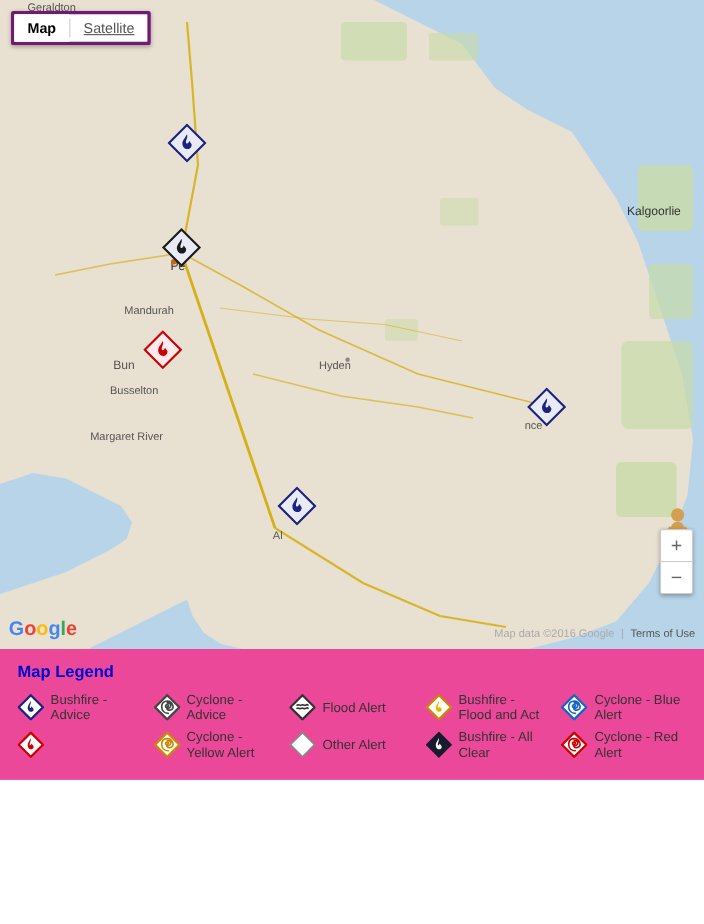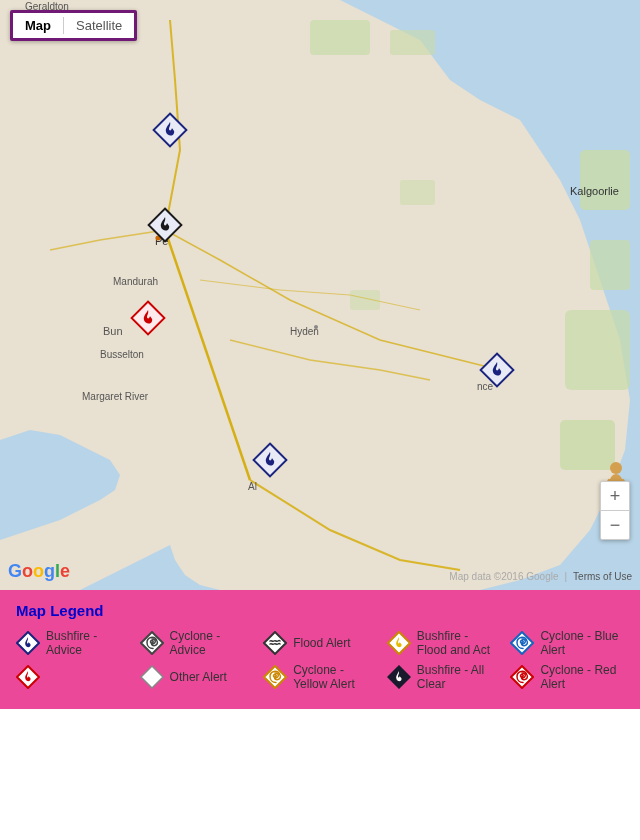--- a/index.html
+++ b/index.html
@@ -36,20 +36,21 @@
     }
 
     .map-type-btn.active {
       background: #fff;
       font-weight: bold;
       color: #000;
     }
 
     .map-type-btn:not(.active) {
       color: #555;
+      text-decoration: underline;
     }
 
     .map-type-divider {
       width: 1px;
       background: #ccc;
       margin: 4px 0;
     }
 
     
     .zoom-controls {
@@ -367,35 +368,35 @@
 
     <div class="legend-item">
       <svg class="legend-icon" viewBox="0 0 24 24" xmlns="http://www.w3.org/2000/svg">
         <polygon points="12,1 23,12 12,23 1,12" fill="white" stroke="#cc0000" stroke-width="2"></polygon>
         <path d="M12,6 C10.5,9.5 8.5,11 9.5,14 C10,16.5 14,17 14.5,14.5 C15,13 13.5,12.5 12.5,11 C12.5,13 11,13 11,11.5 C11,10 12.5,8.5 12,6Z" fill="#cc0000"></path>
       </svg>
     </div>
 
     <div class="legend-item">
       <svg class="legend-icon" viewBox="0 0 24 24" xmlns="http://www.w3.org/2000/svg">
-        <polygon points="12,1 23,12 12,23 1,12" fill="white" stroke="#888" stroke-width="1.5"></polygon>
-      </svg>
-      <span>Other Alert</span>
-    </div>
-
-    <div class="legend-item">
-      <svg class="legend-icon" viewBox="0 0 24 24" xmlns="http://www.w3.org/2000/svg">
         <polygon points="12,1 23,12 12,23 1,12" fill="white" stroke="#cc8800" stroke-width="2"></polygon>
         <path d="M12,8 C14.5,8 16,9.5 15,11.5 C14,13 12,13 11,12 C10,11 10.5,9.5 12,9.5 C13,9.5 13.5,10.5 13,11 C12.5,11.5 11.5,11.5 11.5,12.5 C11.5,14 13,15 15,14.5 C17,14 18,12 17,10 C16,7.5 13.5,6 11,6.5 C8.5,7 7,9 7,11.5 C7,15 9.5,17.5 13,17.5" stroke="#cc8800" stroke-width="1.5" fill="none" stroke-linecap="round"></path>
       </svg>
       <span>Cyclone - Yellow Alert</span>
     </div>
 
     <div class="legend-item">
       <svg class="legend-icon" viewBox="0 0 24 24" xmlns="http://www.w3.org/2000/svg">
+        <polygon points="12,1 23,12 12,23 1,12" fill="white" stroke="#888" stroke-width="1.5"></polygon>
+      </svg>
+      <span>Other Alert</span>
+    </div>
+
+    <div class="legend-item">
+      <svg class="legend-icon" viewBox="0 0 24 24" xmlns="http://www.w3.org/2000/svg">
         <polygon points="12,1 23,12 12,23 1,12" fill="#1a1a2e" stroke="#1a1a2e" stroke-width="1.5"></polygon>
         <path d="M12,6 C10.5,9.5 8.5,11 9.5,14 C10,16.5 14,17 14.5,14.5 C15,13 13.5,12.5 12.5,11 C12.5,13 11,13 11,11.5 C11,10 12.5,8.5 12,6Z" fill="white"></path>
       </svg>
       <span>Bushfire - All Clear</span>
     </div>
 
     <div class="legend-item">
       <svg class="legend-icon" viewBox="0 0 24 24" xmlns="http://www.w3.org/2000/svg">
         <polygon points="12,1 23,12 12,23 1,12" fill="white" stroke="#cc0000" stroke-width="2"></polygon>
         <path d="M12,8 C14.5,8 16,9.5 15,11.5 C14,13 12,13 11,12 C10,11 10.5,9.5 12,9.5 C13,9.5 13.5,10.5 13,11 C12.5,11.5 11.5,11.5 11.5,12.5 C11.5,14 13,15 15,14.5 C17,14 18,12 17,10 C16,7.5 13.5,6 11,6.5 C8.5,7 7,9 7,11.5 C7,15 9.5,17.5 13,17.5" stroke="#cc0000" stroke-width="1.5" fill="none" stroke-linecap="round"></path>

